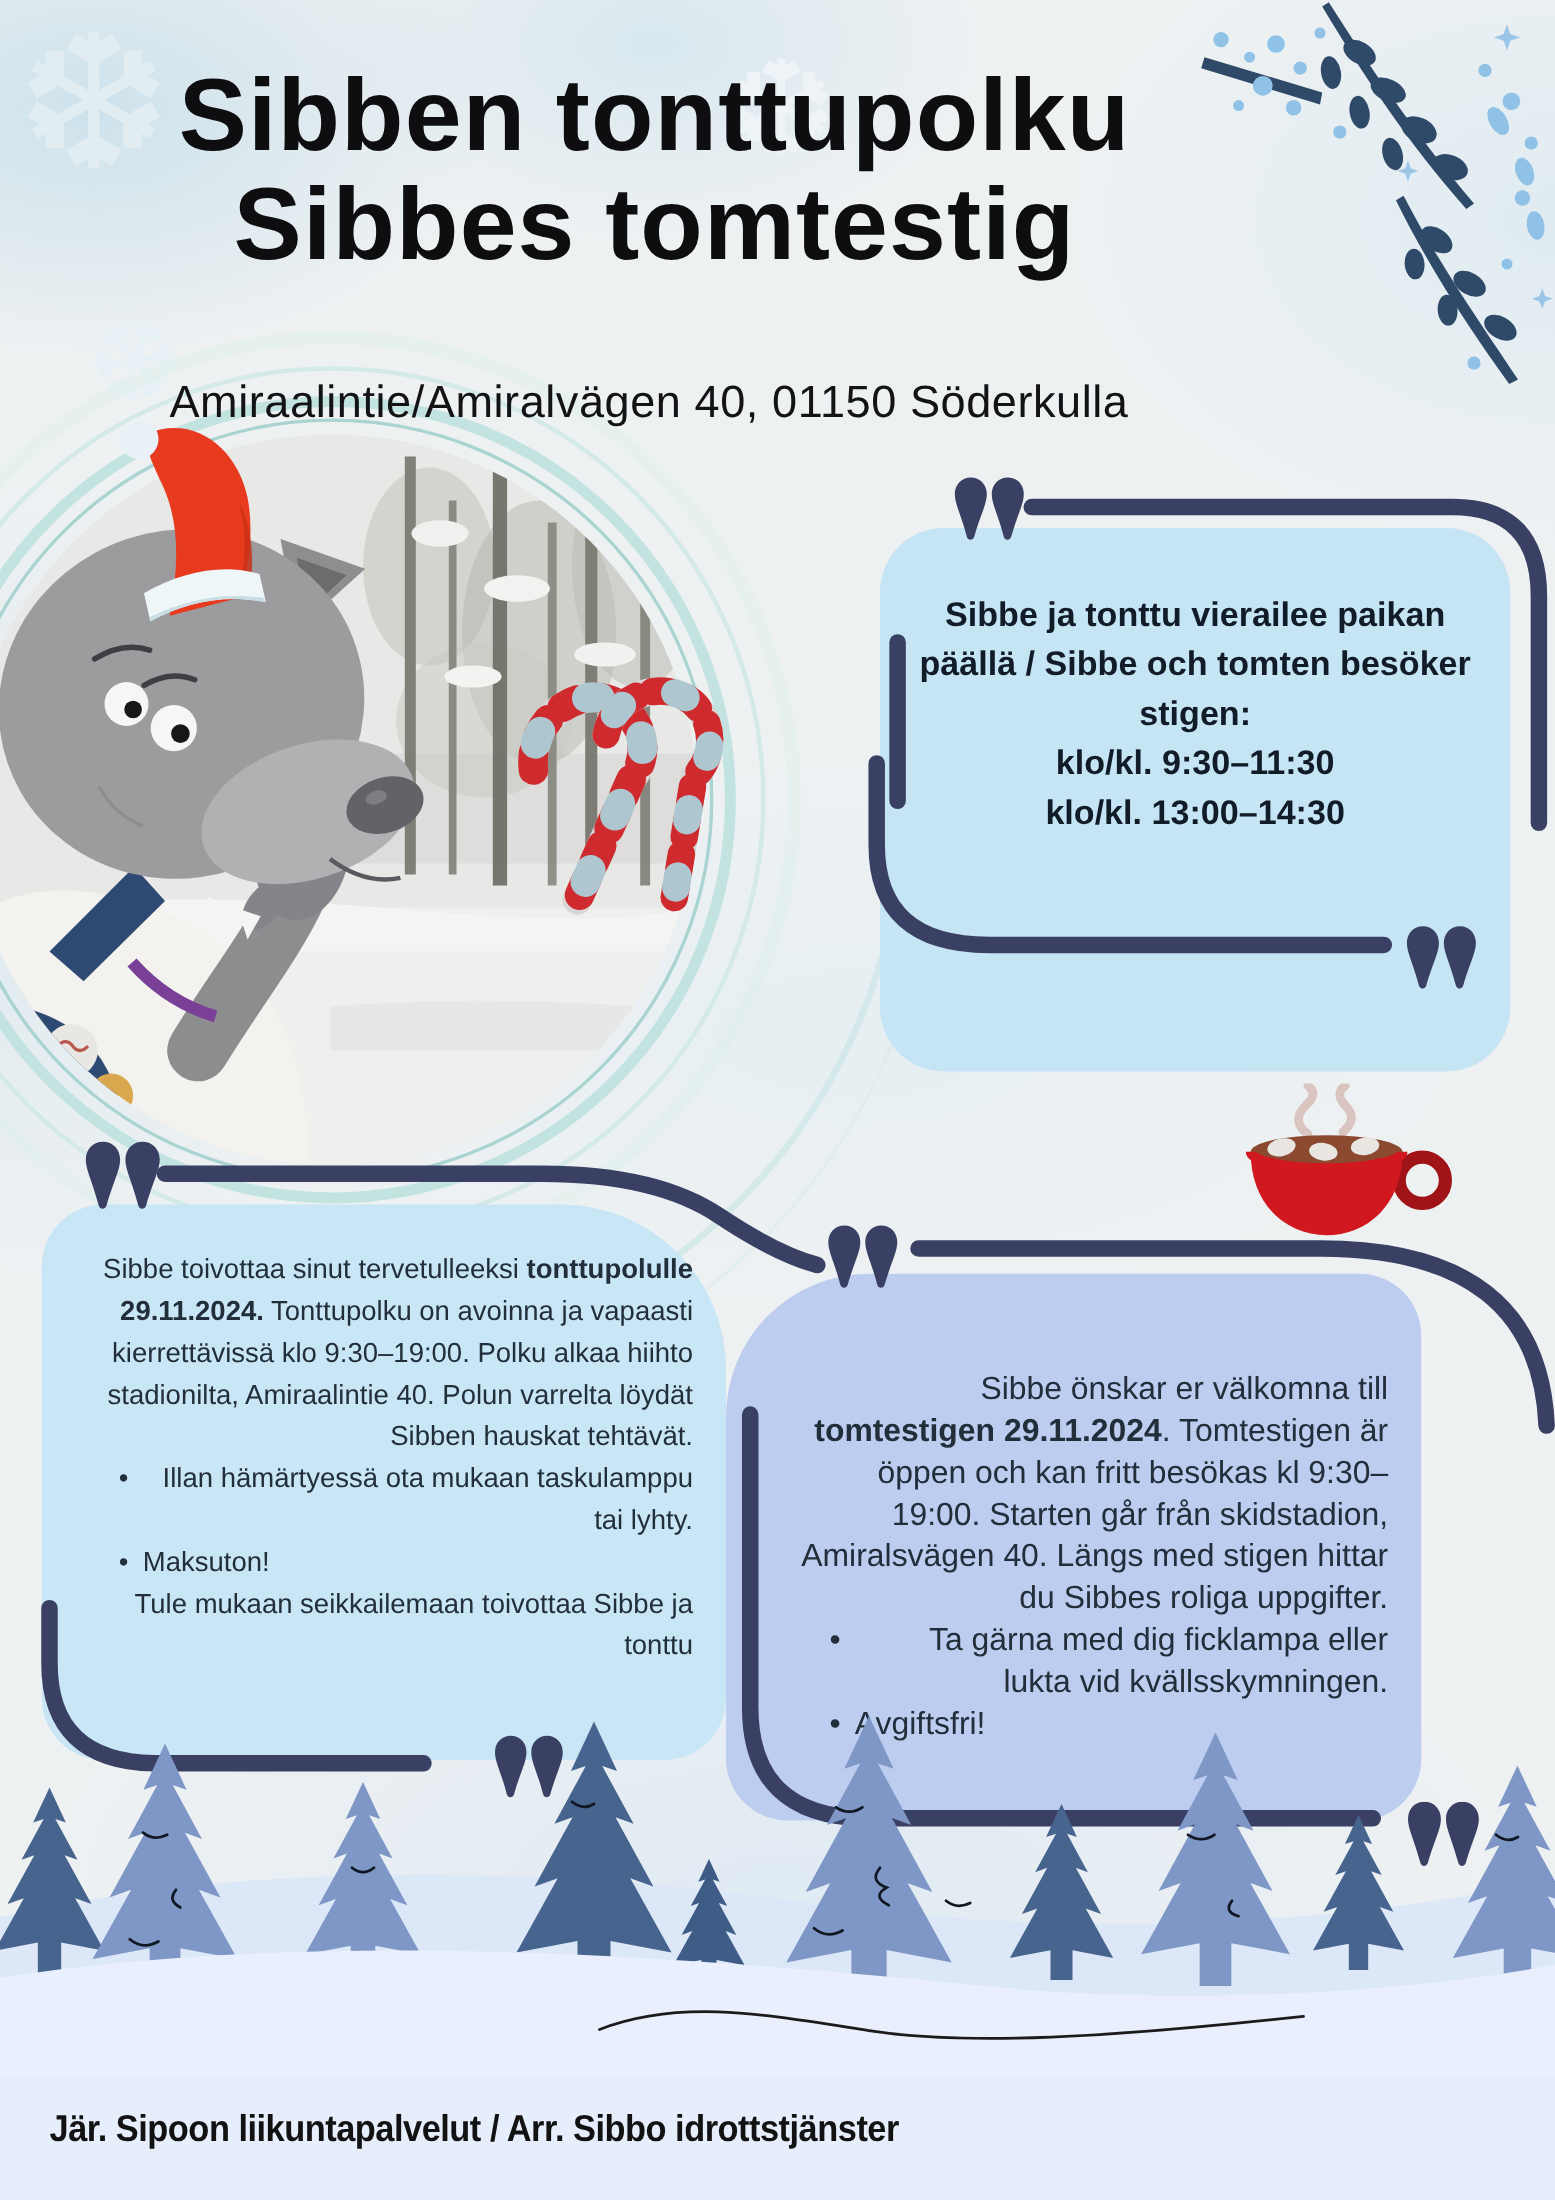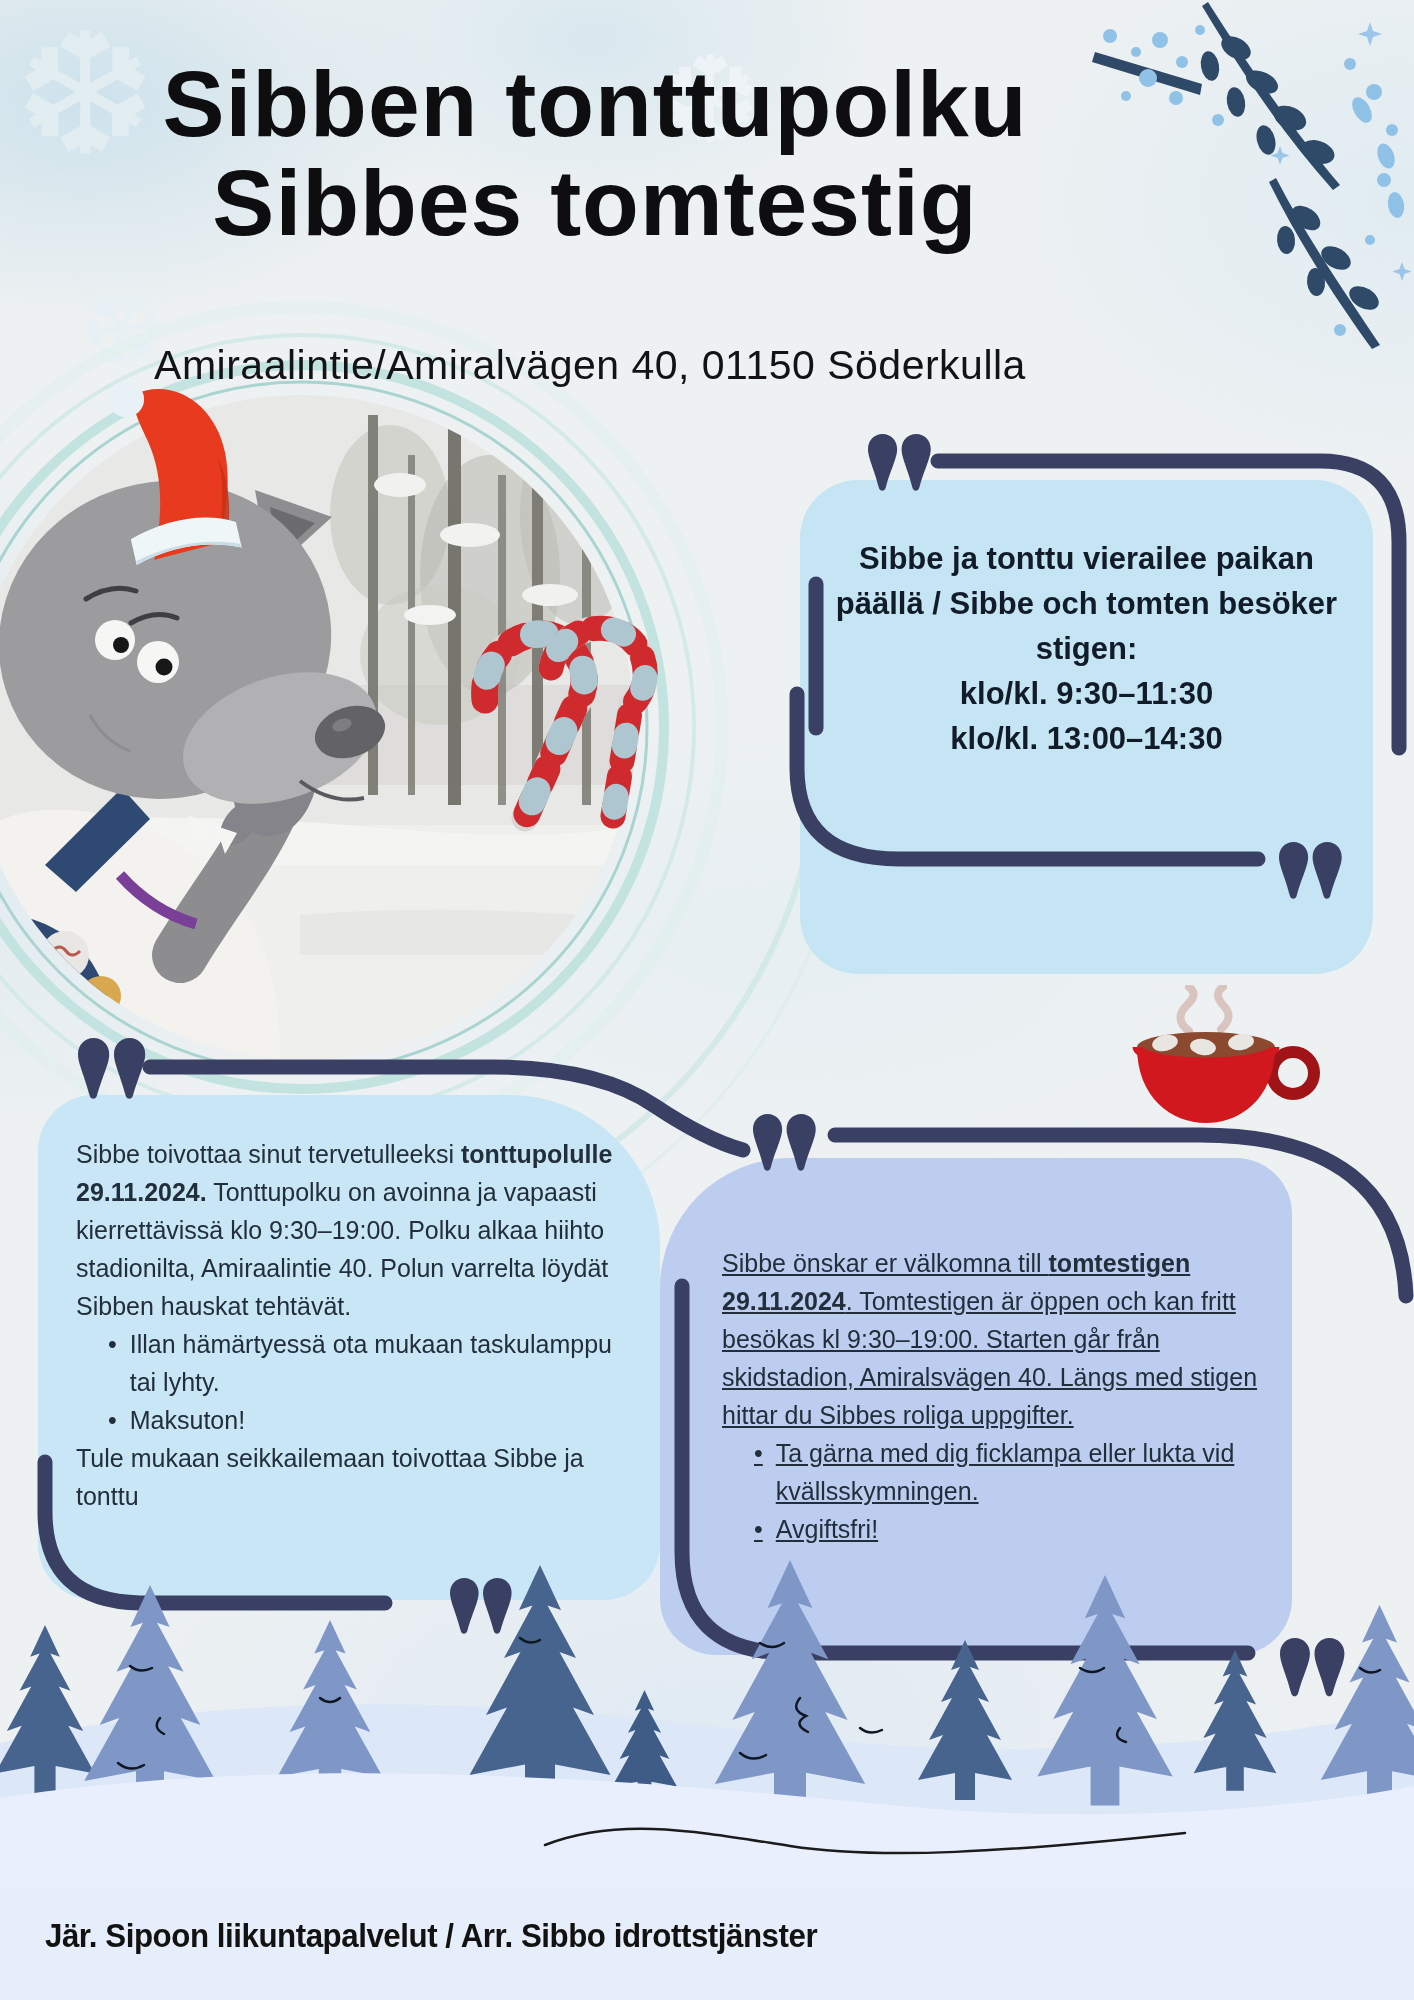--- a/index.html
+++ b/index.html
@@ -24,35 +24,35 @@
   .sf2{left:80px;top:280px;font-size:100px;transform:rotate(22deg);color:#e7f0f4;}
   .sf3{left:660px;top:40px;font-size:120px;color:#edf3f6;}
 
   .title{left:0;top:55px;width:1190px;text-align:center;color:#0e0e10;
          font-size:93px;line-height:99px;font-weight:700;letter-spacing:1px;}
   .address{left:0;top:342px;width:1180px;text-align:center;color:#131316;
            font-size:41px;font-weight:400;letter-spacing:.5px;}
 
   .photo{left:-30px;top:395px;width:664px;height:664px;border-radius:50%;overflow:hidden;}
 
-  .box{box-sizing:border-box;color:#222e3a;}
+  .box{box-sizing:border-box;color:#222e3a;text-align:right;}
   .times-box{
     left:800px;top:480px;width:573px;height:494px;background:#c5e4f4;
     border-radius:58px;padding:56px 26px 0 26px;text-align:center;
     font-weight:700;font-size:31px;line-height:45px;color:#121c29;
   }
   .fi-box{
     left:38px;top:1095px;width:622px;height:505px;background:#c8e6f5;
     border-radius:56px;border-top-right-radius:150px;
     padding:40px 30px 0 38px;font-size:25px;line-height:38px;
   }
   .sv-box{
     left:660px;top:1158px;width:632px;height:497px;background:#bccdf0;
     border-radius:56px;border-top-left-radius:130px;
-    padding:86px 30px 0 62px;font-size:25px;line-height:38px;text-decoration:underline;
+    padding:86px 30px 0 62px;font-size:29px;line-height:38px;
   }
   .bold{font-weight:700;}
   .bullet-row{display:flex;gap:13px;padding-left:32px;align-items:flex-start;}
   .bullet-dot{flex:0 0 auto;}
 
   .footer-band{left:0;top:1888px;width:1414px;height:112px;background:#e6edfb;}
   .footer-text{left:45px;top:1916px;font-size:34px;font-weight:700;color:#121212;
                transform:scaleX(.92);transform-origin:left;letter-spacing:-.5px;}
   svg{display:block;}
   .nopointer{pointer-events:none;}

